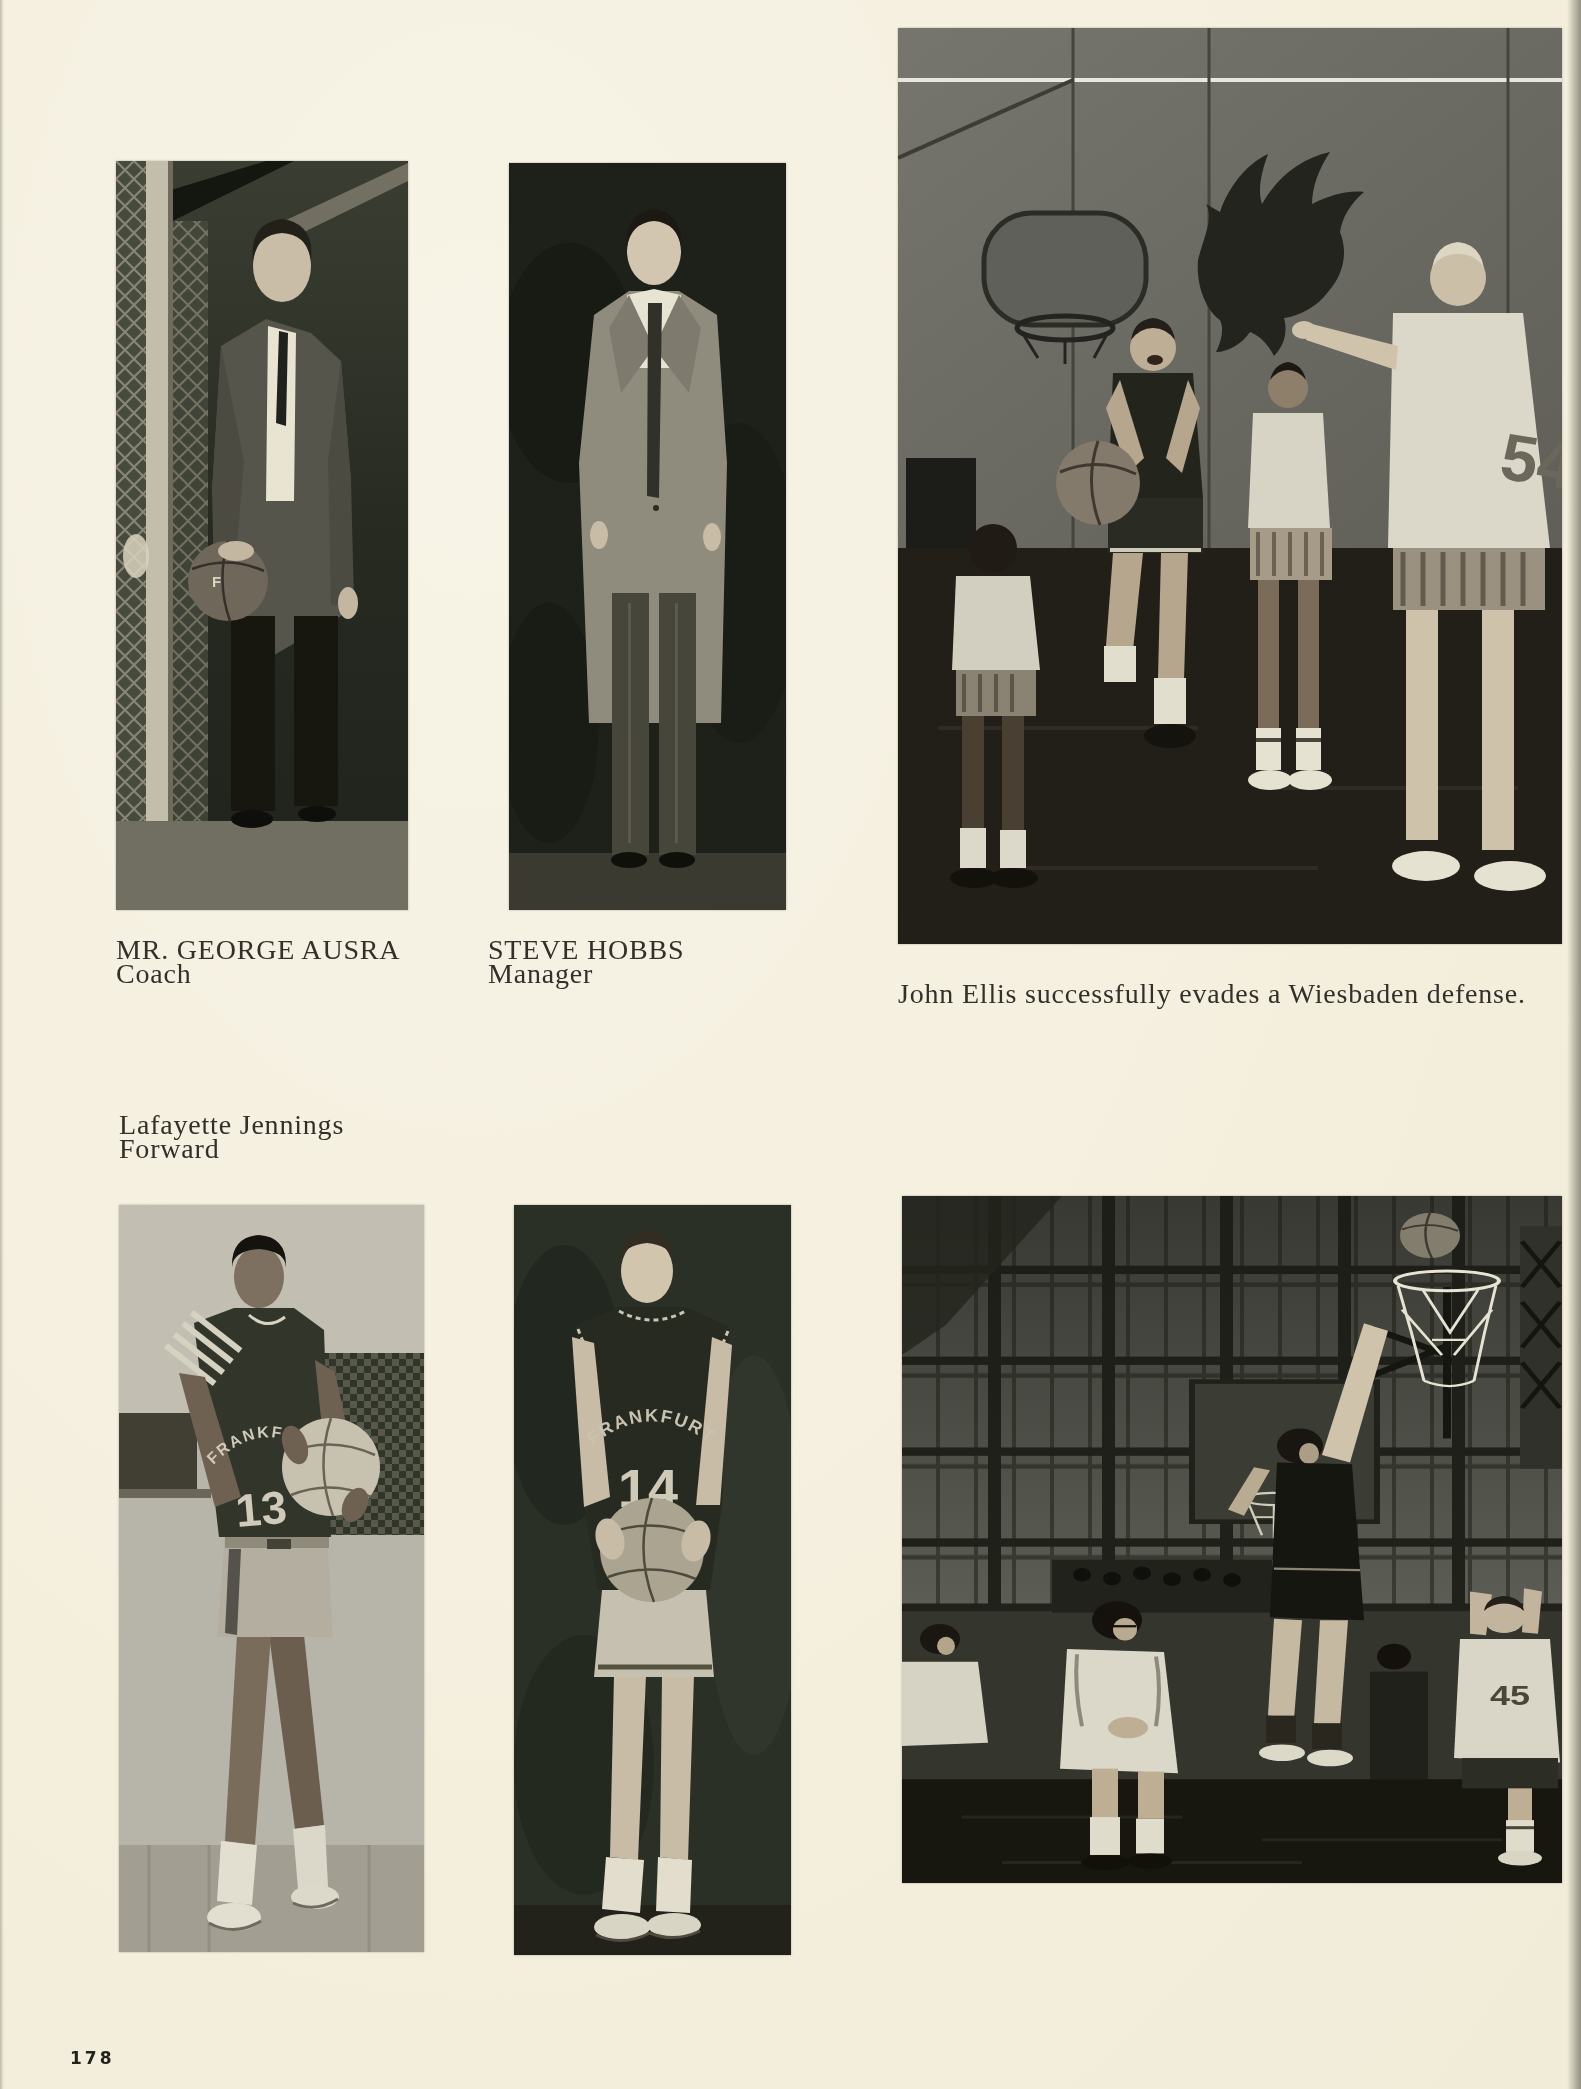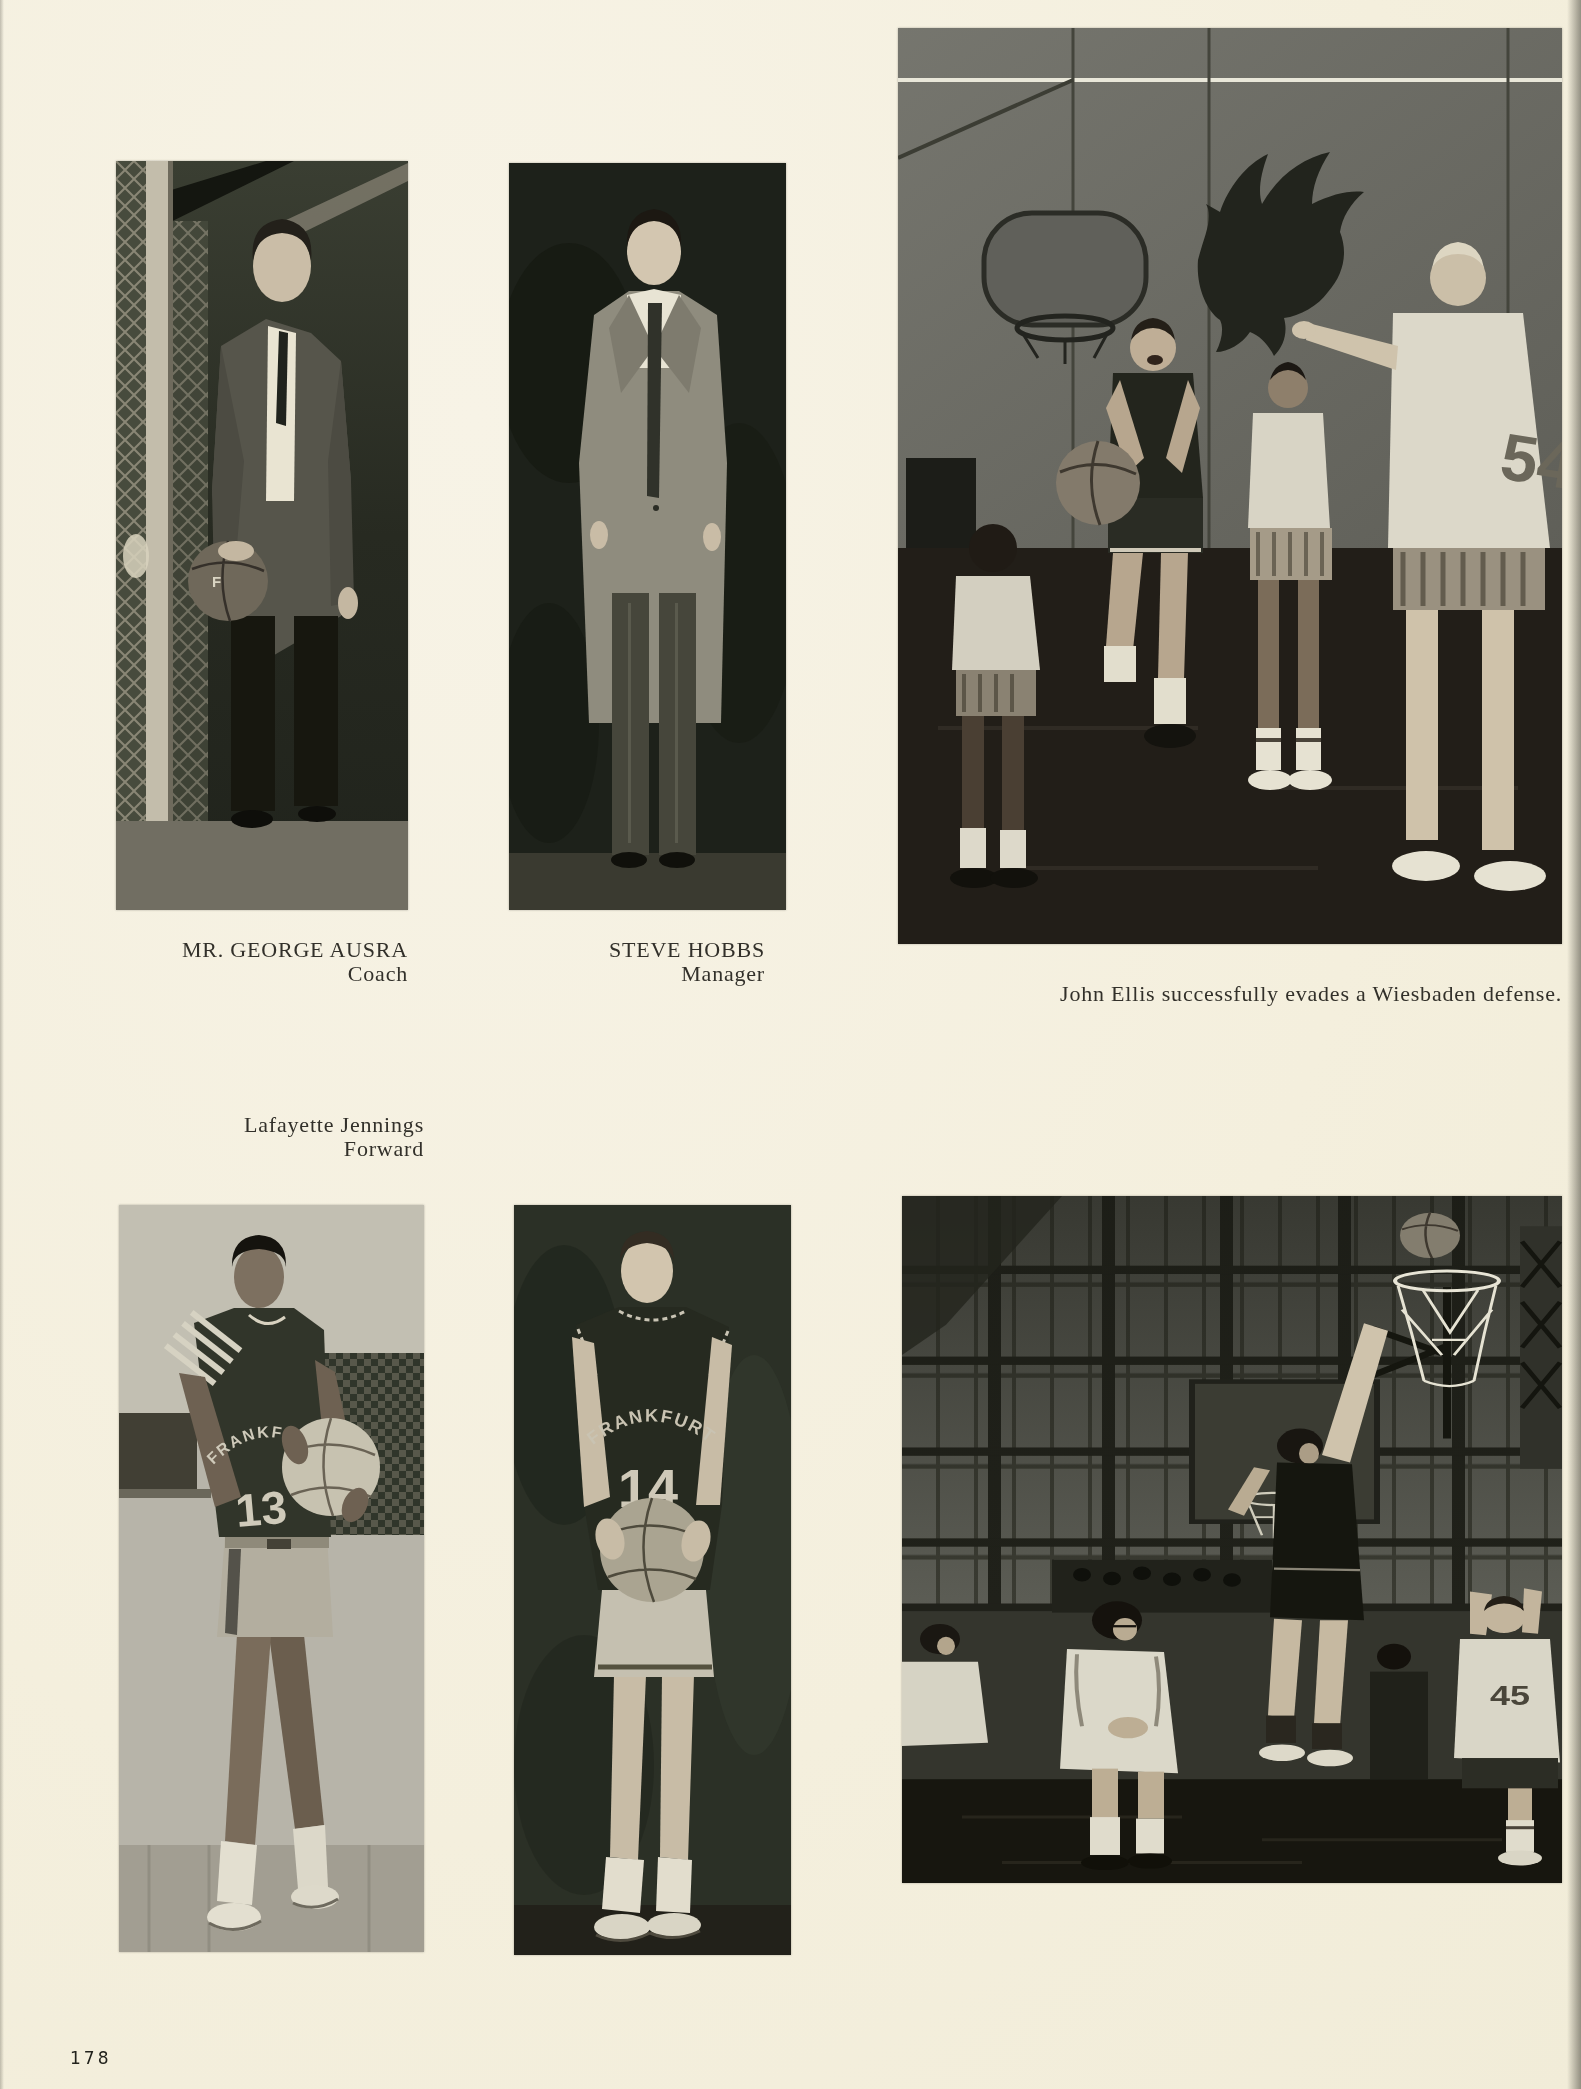--- a/index.html
+++ b/index.html
@@ -6,28 +6,28 @@
   .page{
     position:relative;width:1581px;height:2089px;
     background:#f5f0df;
     background-image:radial-gradient(ellipse at 30% 20%, #f7f3e6 0%, #f4efdd 60%, #f1ecd8 100%);
     overflow:hidden;
     font-family:"Liberation Serif","DejaVu Serif",serif;
   }
   .photo{position:absolute;margin:0;padding:0;box-shadow:0 0 2px rgba(40,40,30,.35);}
   .photo svg{display:block;width:100%;height:100%;}
   .caption{
-    position:absolute;text-align:right;
-    color:#32302a;font-size:22px;line-height:24px;letter-spacing:.8px;
+    position:absolute;text-align:left;
+    color:#32302a;font-size:28px;line-height:24px;letter-spacing:.8px;
   }
   .caption .ln{white-space:nowrap;}
   .pagenum{
     position:absolute;left:70px;top:2048px;
     font-family:"DejaVu Sans","Liberation Sans",sans-serif;
-    font-weight:normal;font-size:17px;letter-spacing:3px;color:#22221c;
+    font-weight:bold;font-size:17px;letter-spacing:3px;color:#22221c;
   }
   .edge-right{position:absolute;right:0;top:0;width:14px;height:100%;
     background:linear-gradient(to right, rgba(86,82,70,0), rgba(52,50,42,.5));}
   .edge-left{position:absolute;left:0;top:0;width:4px;height:100%;
     background:linear-gradient(to right, rgba(70,68,58,.3), rgba(70,68,58,0));}
   .jersey-arc{font-family:"Liberation Sans",sans-serif;font-weight:bold;letter-spacing:2px;}
   .jersey-num{font-family:"Liberation Sans",sans-serif;font-weight:bold;}
 </style>
 </head>
 <body>

